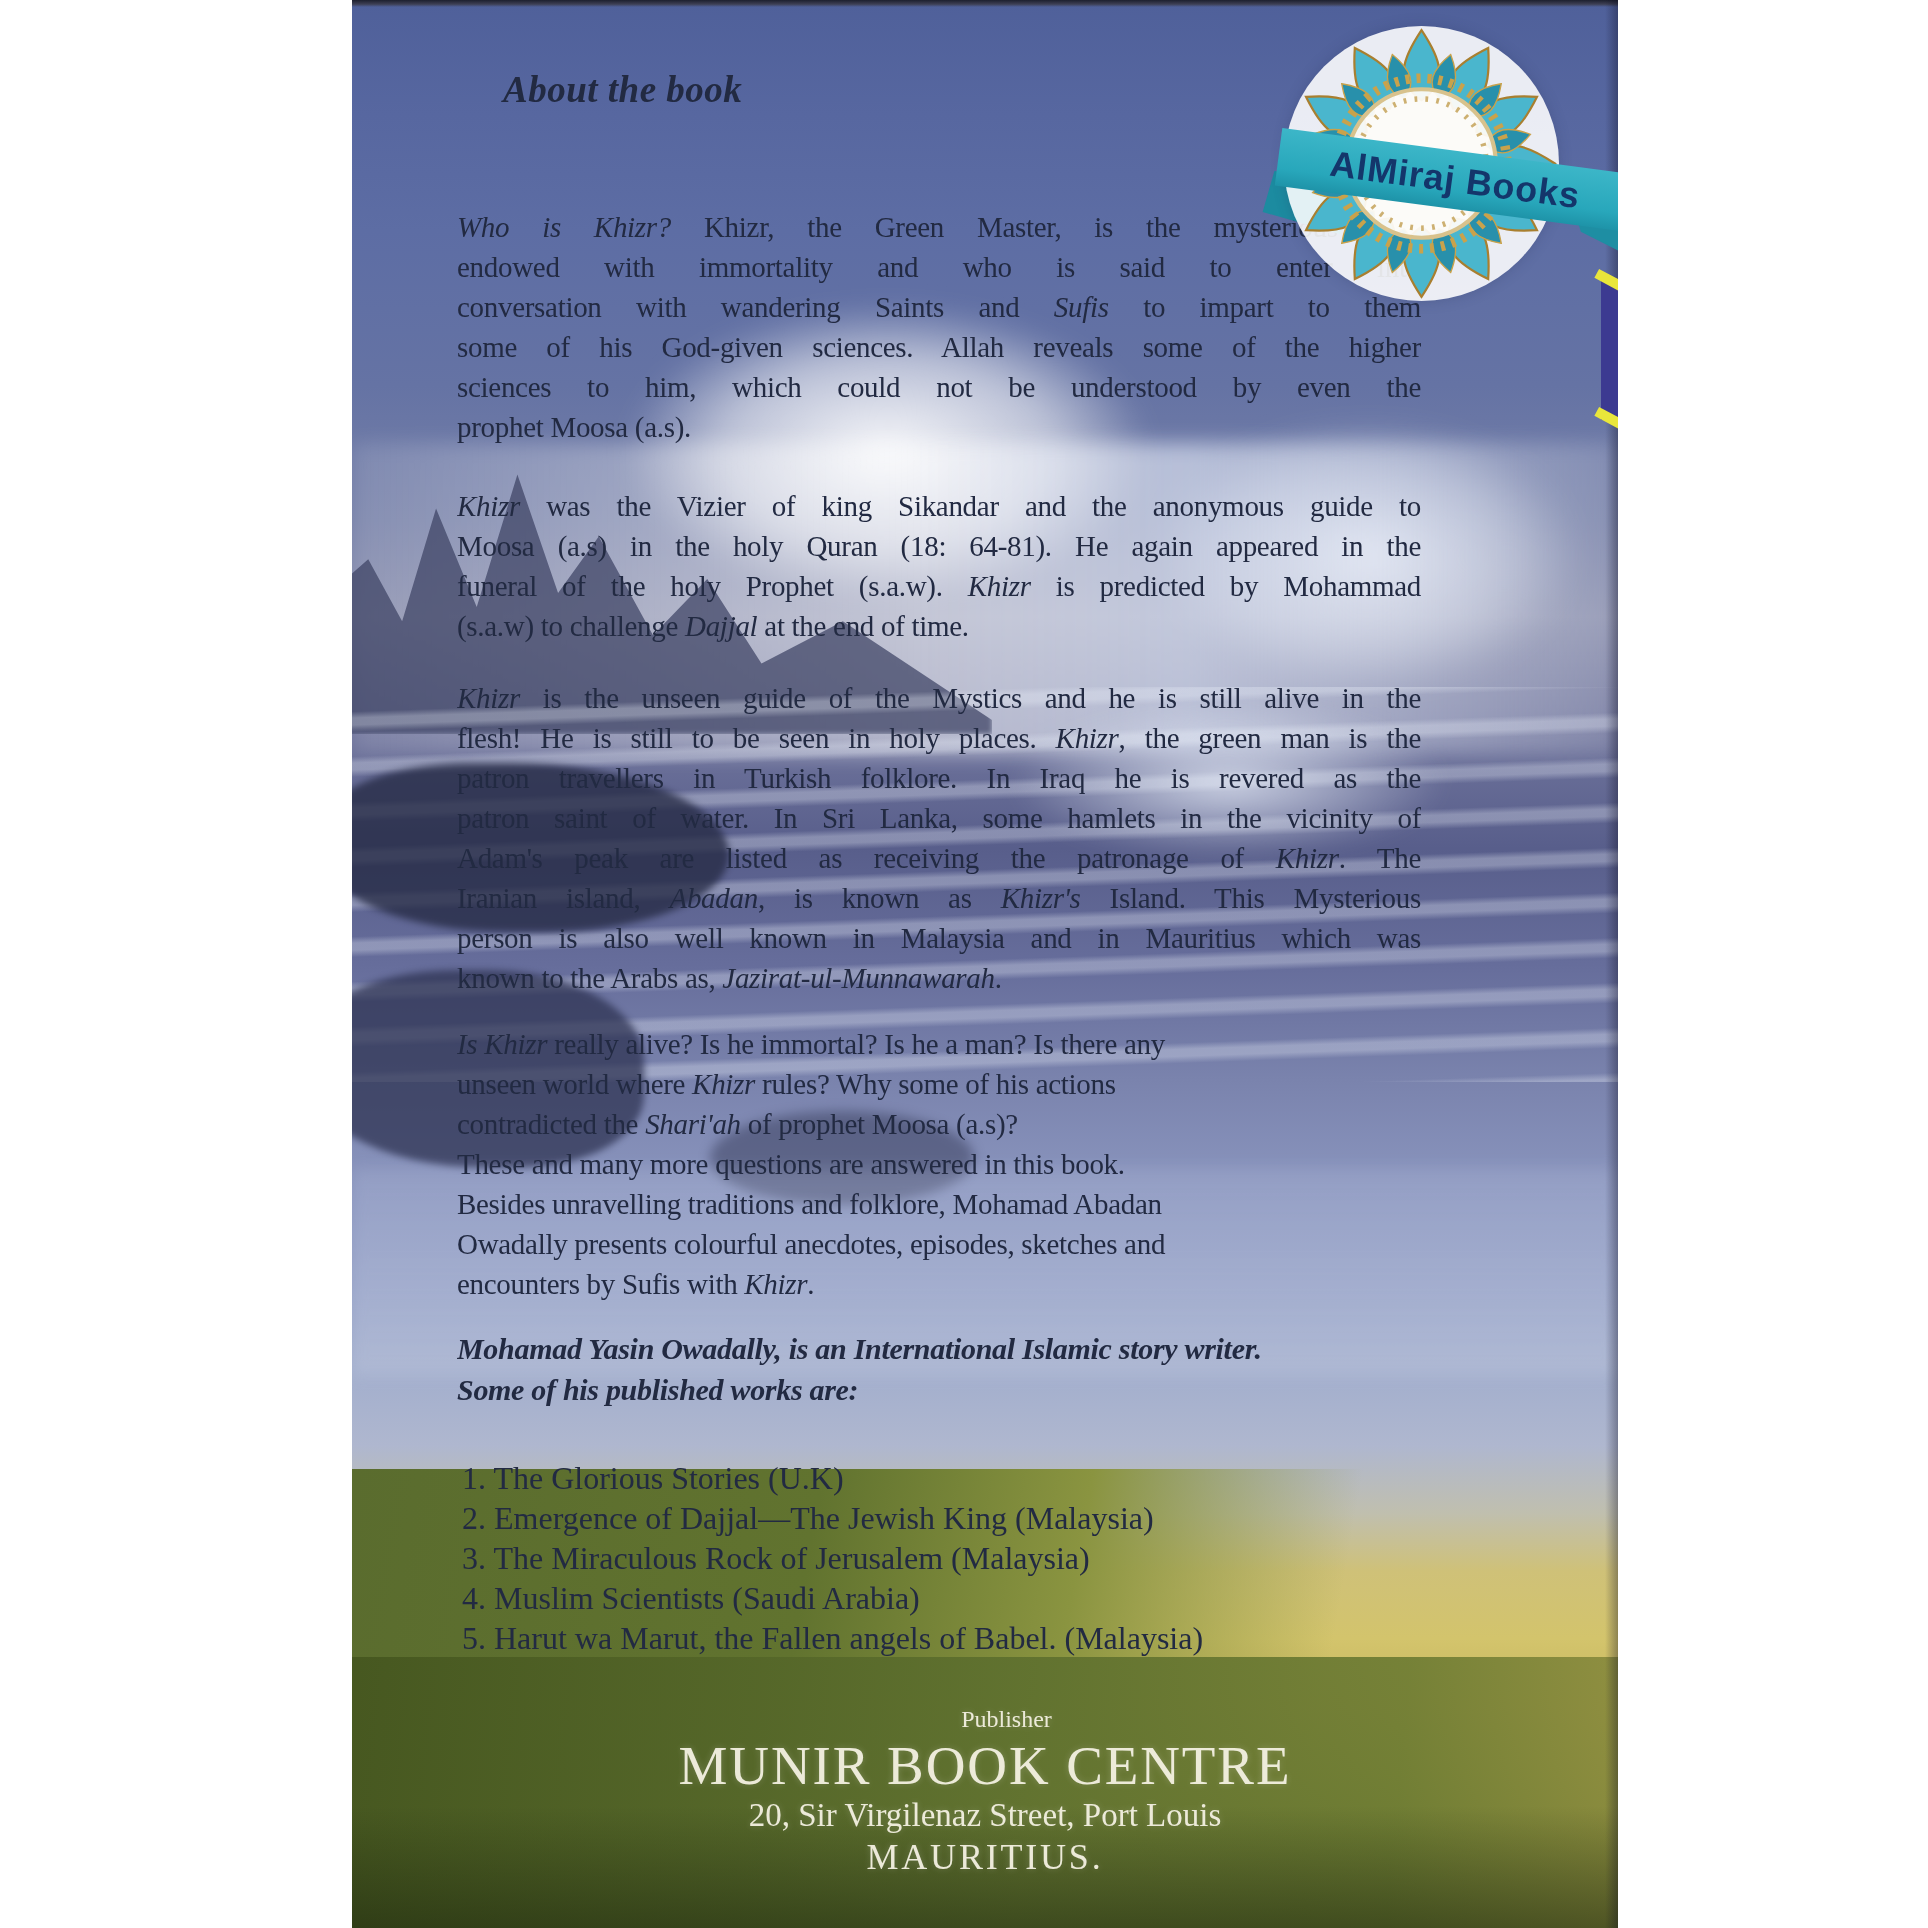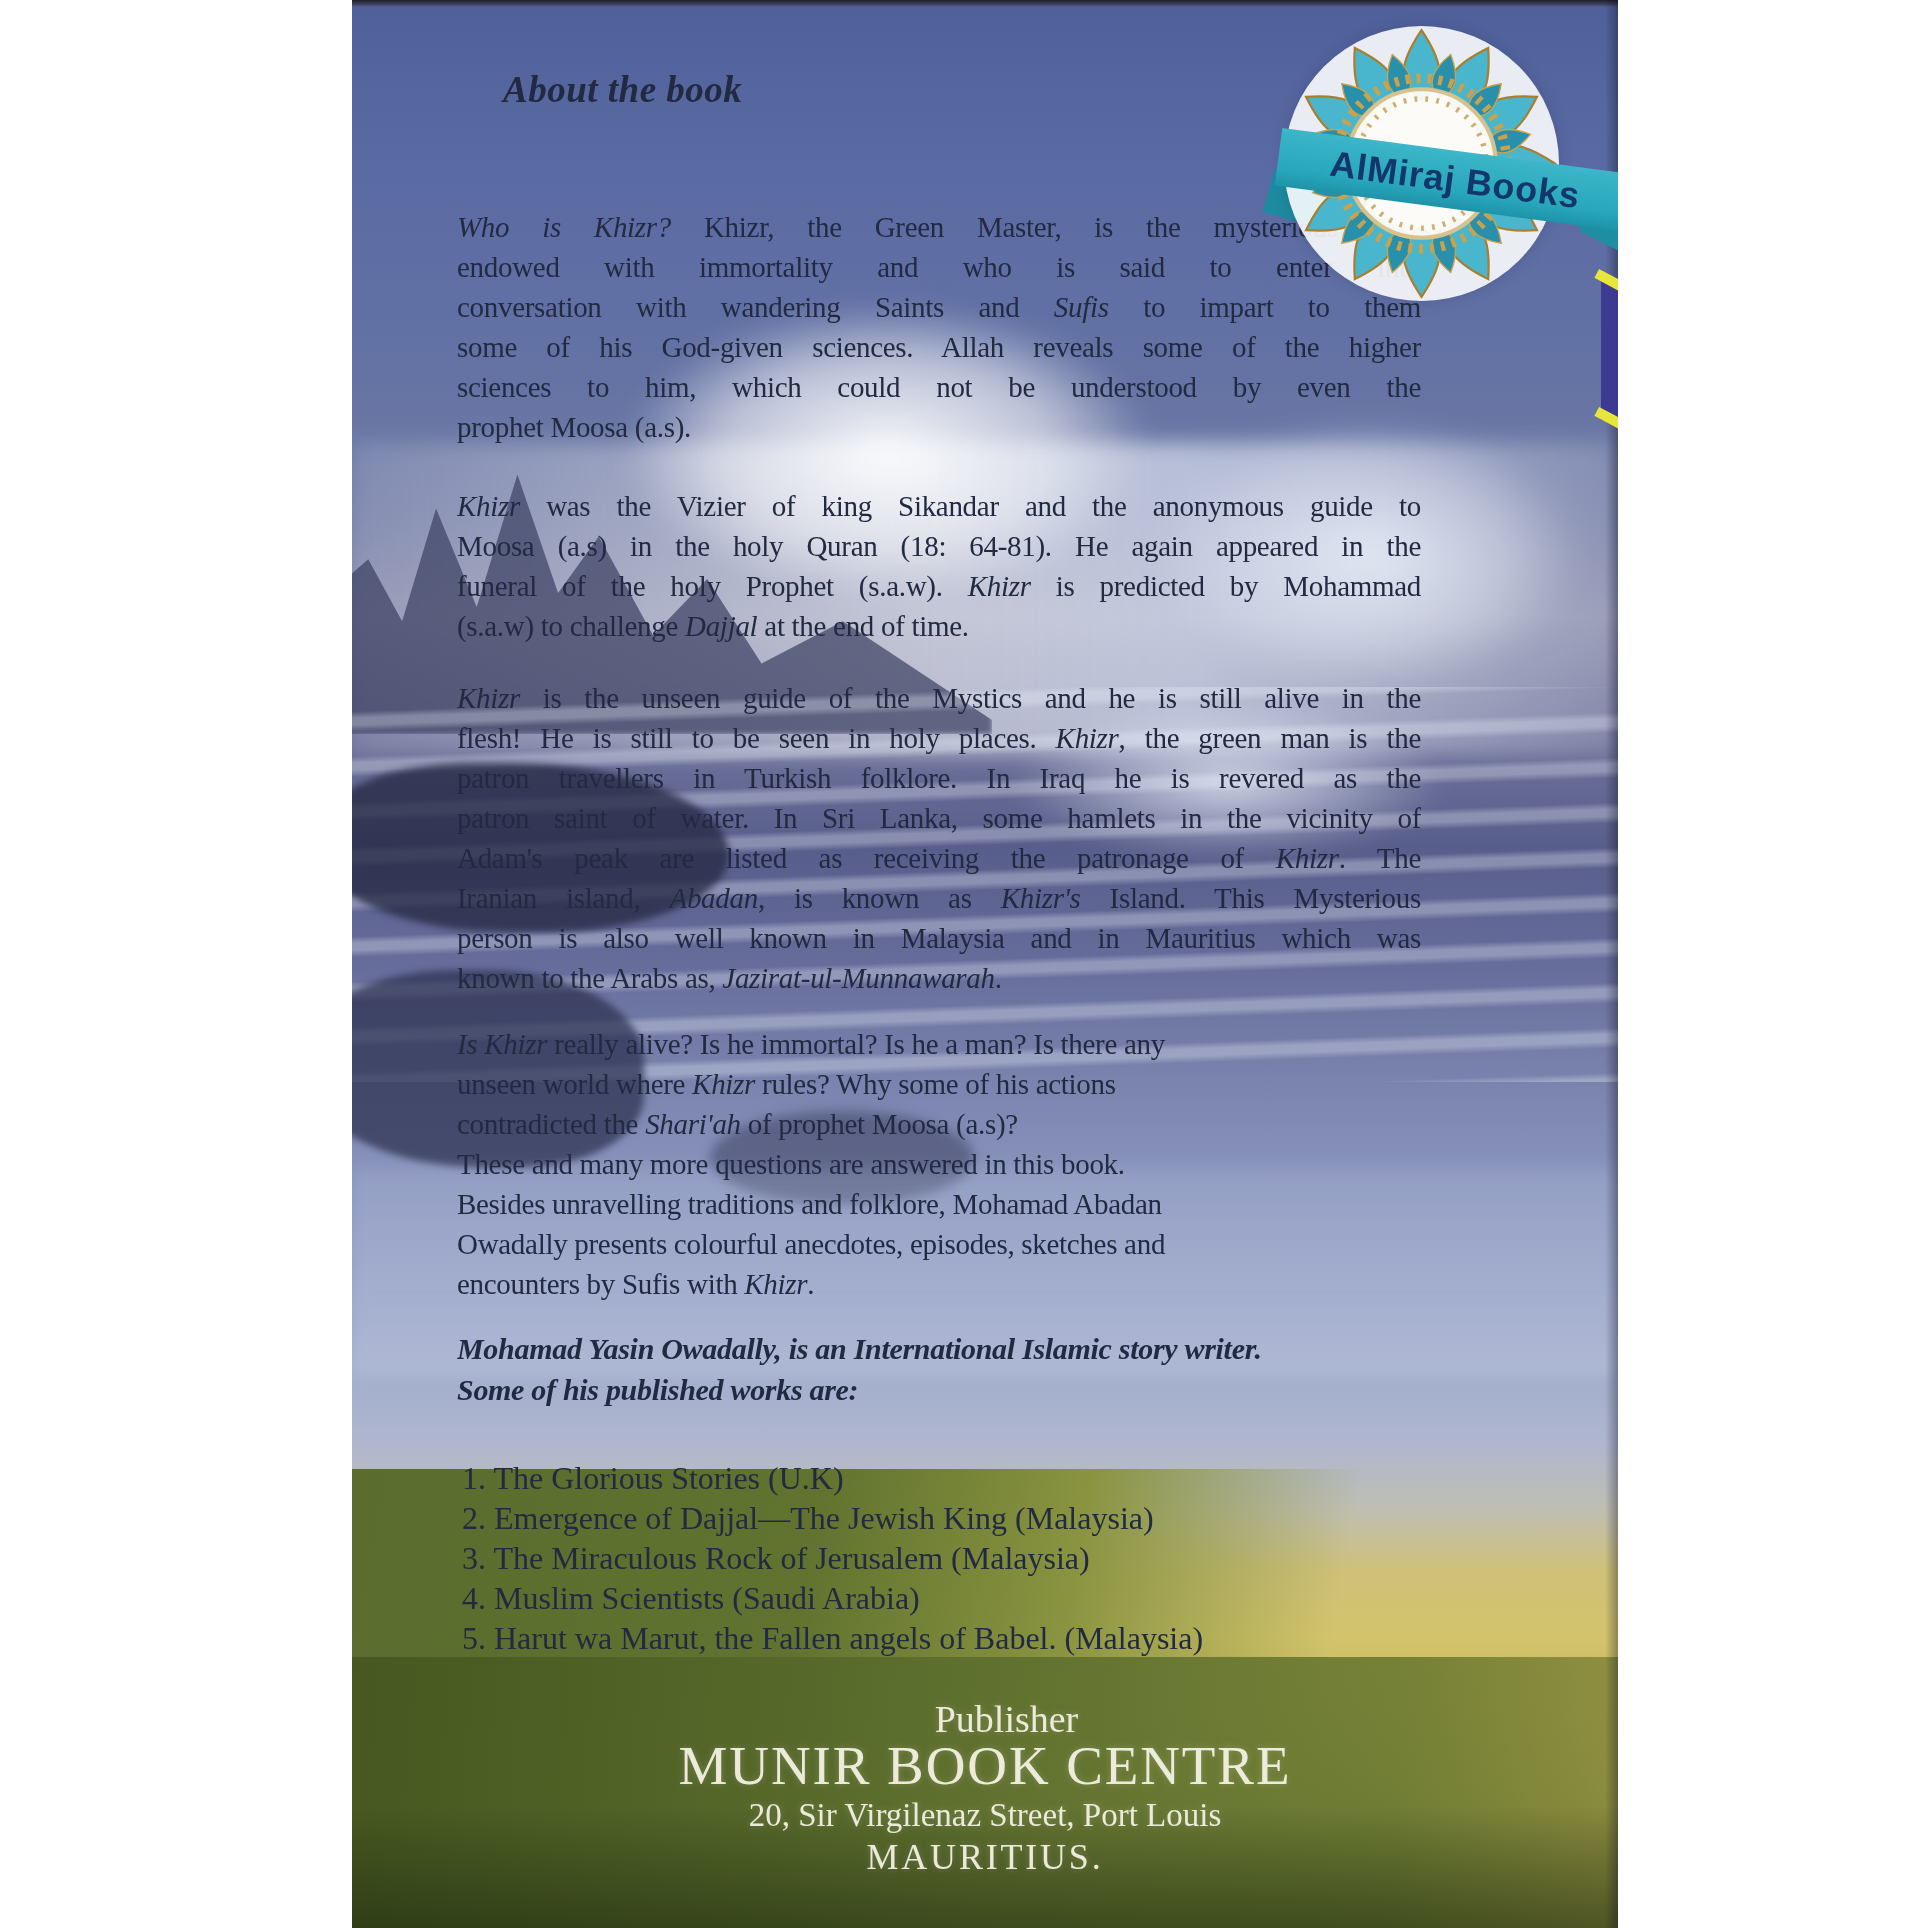--- a/index.html
+++ b/index.html
@@ -57,21 +57,21 @@
   .para.j .line{text-align:justify;text-align-last:justify;}
   .para.j .line.last{text-align:right;text-align-last:left;}
   .para.ragged .line{text-align:left;text-align-last:left;}
   .author{font-weight:bold;font-style:italic;font-size:30px;line-height:41px;}
   .author .line{height:41px;text-align:left !important;text-align-last:left !important;}
   .works{position:absolute;left:110px;top:1458px;width:964px;font-size:32px;line-height:40px;z-index:2;}
   .work-item{height:40px;overflow:hidden;}
 
   .publisher{position:absolute;left:0;top:1701px;width:100%;text-align:center;z-index:2;
     color:rgba(243,240,226,.95);text-shadow:0 0 7.5px rgba(255,255,255,.2);}
-  .pub-label{font-size:38px;line-height:36px;padding-left:43px;}
+  .pub-label{font-size:24px;line-height:36px;padding-left:43px;}
   .pub-name{font-size:55px;line-height:58px;letter-spacing:1.9px;}
   .pub-address{font-size:33px;line-height:41px;}
   .pub-country{font-size:36px;line-height:43px;letter-spacing:2.8px;}
 
   
   .badge-circle{position:absolute;left:932px;top:26px;width:275px;height:275px;border-radius:50%;
     background:rgba(255,255,255,.88);z-index:6;box-shadow:0 0 13px rgba(40,50,90,.25);}
   .badge-circle svg{position:absolute;left:0;top:0;width:100%;height:100%;}
   .ribbon-tail-r{position:absolute;left:1213px;top:177px;width:72px;height:83px;background:#1e8ea3;z-index:5;
     clip-path:polygon(0 0,100% 30%,100% 100%,22% 66%);}

